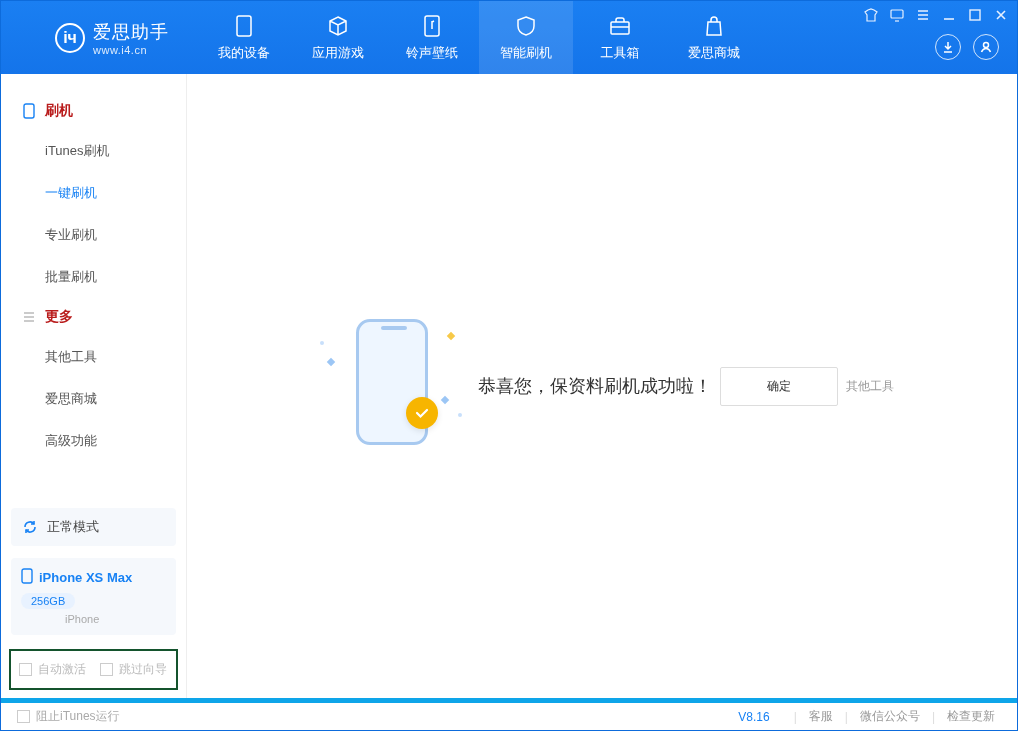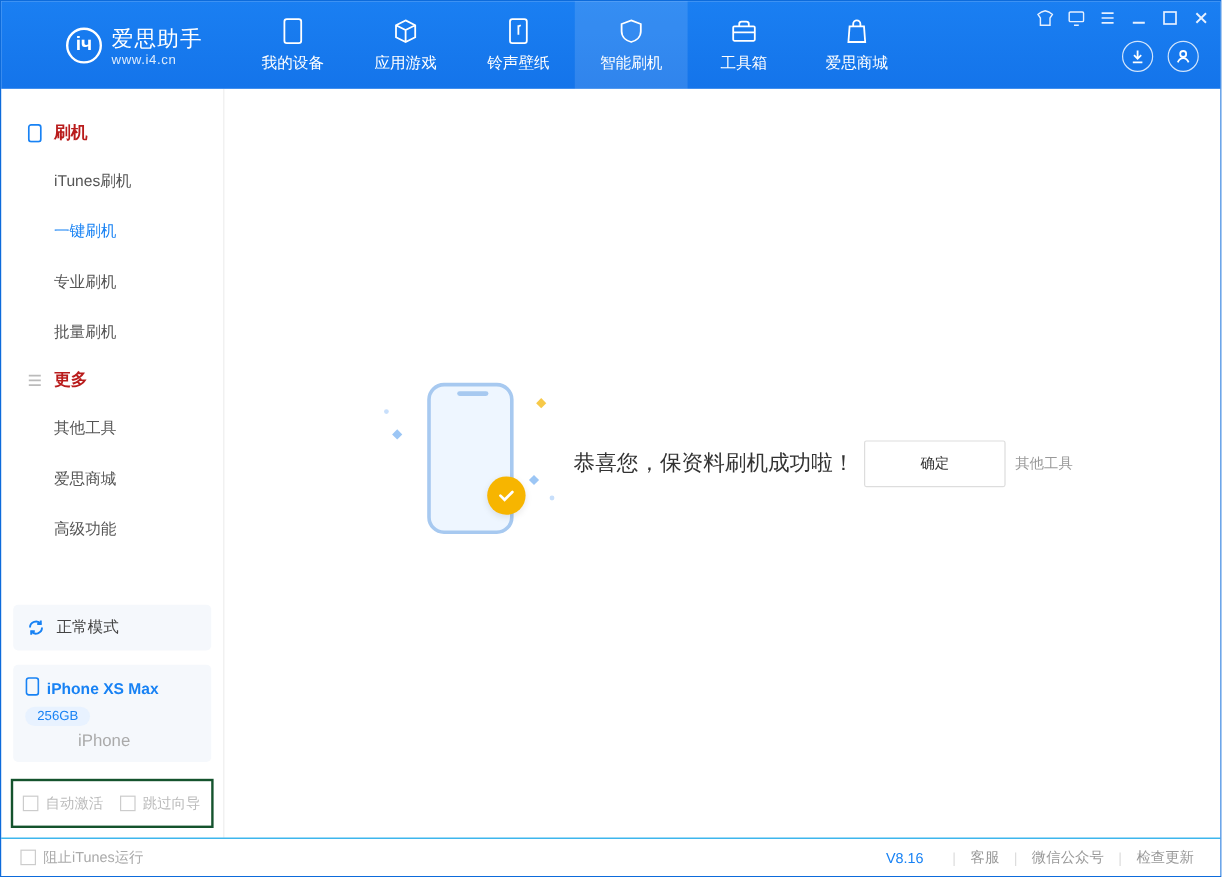--- a/index.html
+++ b/index.html
@@ -30,21 +30,21 @@
 .cat-head { display: flex; align-items: center; gap: 8px; padding: 10px 20px; color: #b91c1c; font-size: 14px; font-weight: 600; }
 .cat-head .cicon { width: 16px; height: 16px; display: inline-flex; align-items: center; justify-content: center; }
 .sub-item { padding: 12px 20px 12px 44px; font-size: 13px; color: #555; cursor: pointer; }
 .sub-item.active { color: #1882f4; }
 
 .mode-box, .device-box { margin: 6px 10px; padding: 10px; background: #f5f8fc; border-radius: 4px; }
 .mode-box { display: flex; align-items: center; gap: 8px; font-size: 13px; color: #444; }
 .mode-ricon { width: 18px; height: 18px; display: inline-flex; align-items: center; justify-content: center; }
 .device-box .dname { color: #1882f4; font-size: 13px; font-weight: 600; display: flex; align-items: center; gap: 6px; }
 .device-box .dbadge { display: inline-block; margin-top: 6px; background: #e8f2ff; color: #1882f4; font-size: 11px; padding: 2px 10px; border-radius: 10px; }
-.device-box .dtype { margin-top: 4px; color: #aaa; font-size: 14px; padding-left: 44px; }
+.device-box .dtype { margin-top: 4px; color: #aaa; font-size: 11px; padding-left: 44px; }
 
 .check-row { border: 2px solid #14532d; margin: 8px 8px 8px 8px; padding: 10px 8px; display: flex; gap: 14px; align-items: center; }
 .check-row label { display: flex; align-items: center; gap: 6px; font-size: 12px; color: #bbb; cursor: pointer; }
 .chk { width: 13px; height: 13px; border: 1px solid #ccc; background: #fff; }
 
 
 .main { flex: 1; position: relative; display: flex; flex-direction: row; align-items: center; justify-content: center; gap: 8px; }
 .illus { position: relative; width: 160px; height: 150px; }
 .phone { position: absolute; left: 46px; top: 8px; width: 72px; height: 126px; border: 3px solid #a7c9f0; border-radius: 14px; background: #eef6ff; }
 .phone:after { content: ""; position: absolute; left: 22px; top: 4px; width: 26px; height: 4px; background: #a7c9f0; border-radius: 2px; }
@@ -56,21 +56,21 @@
 .s3 { right: 22px; bottom: 58px; }
 .dot { position: absolute; width: 4px; height: 4px; border-radius: 50%; background: #c8dffb; }
 .d1 { left: 10px; top: 30px; }
 .d2 { right: 8px; bottom: 44px; }
 
 .success-msg { font-size: 18px; color: #333; }
 .ok-btn { border: 1px solid #ddd; background: #fff; padding: 10px 46px; font-size: 12px; color: #333; cursor: pointer; border-radius: 2px; }
 .view-log { color: #999; font-size: 12px; cursor: pointer; }
 
 
-.footer { height: 32px; border-top: 1px solid #0ea5e9; display: flex; align-items: center; padding: 0 16px; font-size: 12px; color: #999; }
+.footer { height: 32px; border-top: 5px solid #0ea5e9; display: flex; align-items: center; padding: 0 16px; font-size: 12px; color: #999; }
 .footer label { display: flex; align-items: center; gap: 6px; cursor: pointer; color: #aaa; }
 .footer .spacer { flex: 1; }
 .footer .ver { color: #1882f4; margin-right: 18px; }
 .footer .flink { color: #999; cursor: pointer; padding: 0 6px; }
 .footer .sep { color: #ddd; padding: 0 6px; }
 </style>
 </head>
 <body>
 
 <div class="app">

